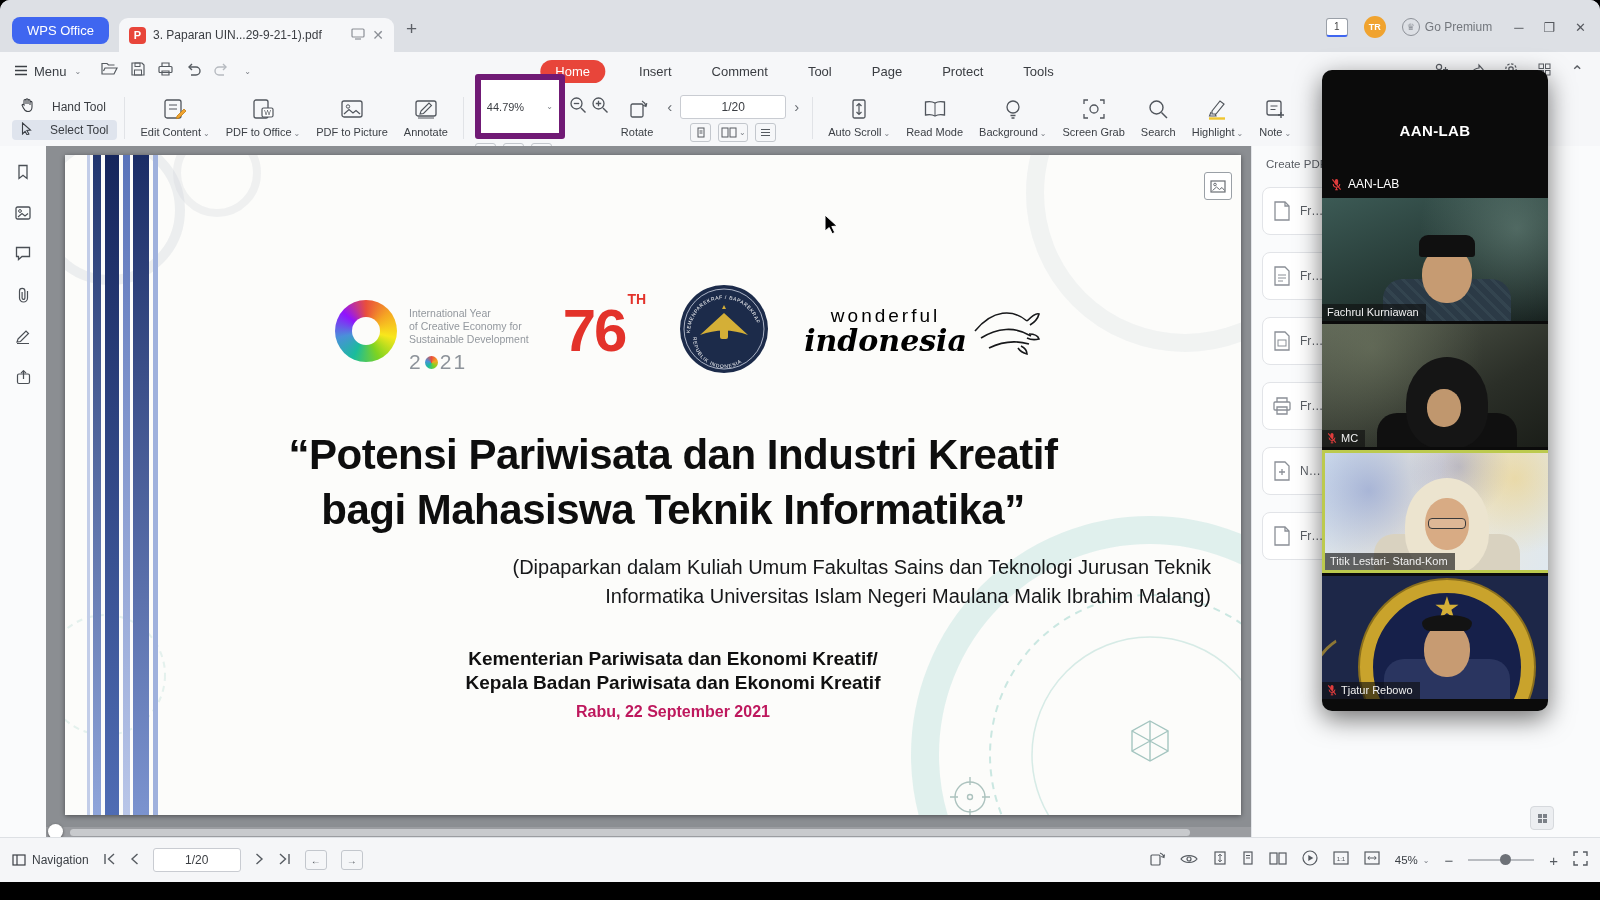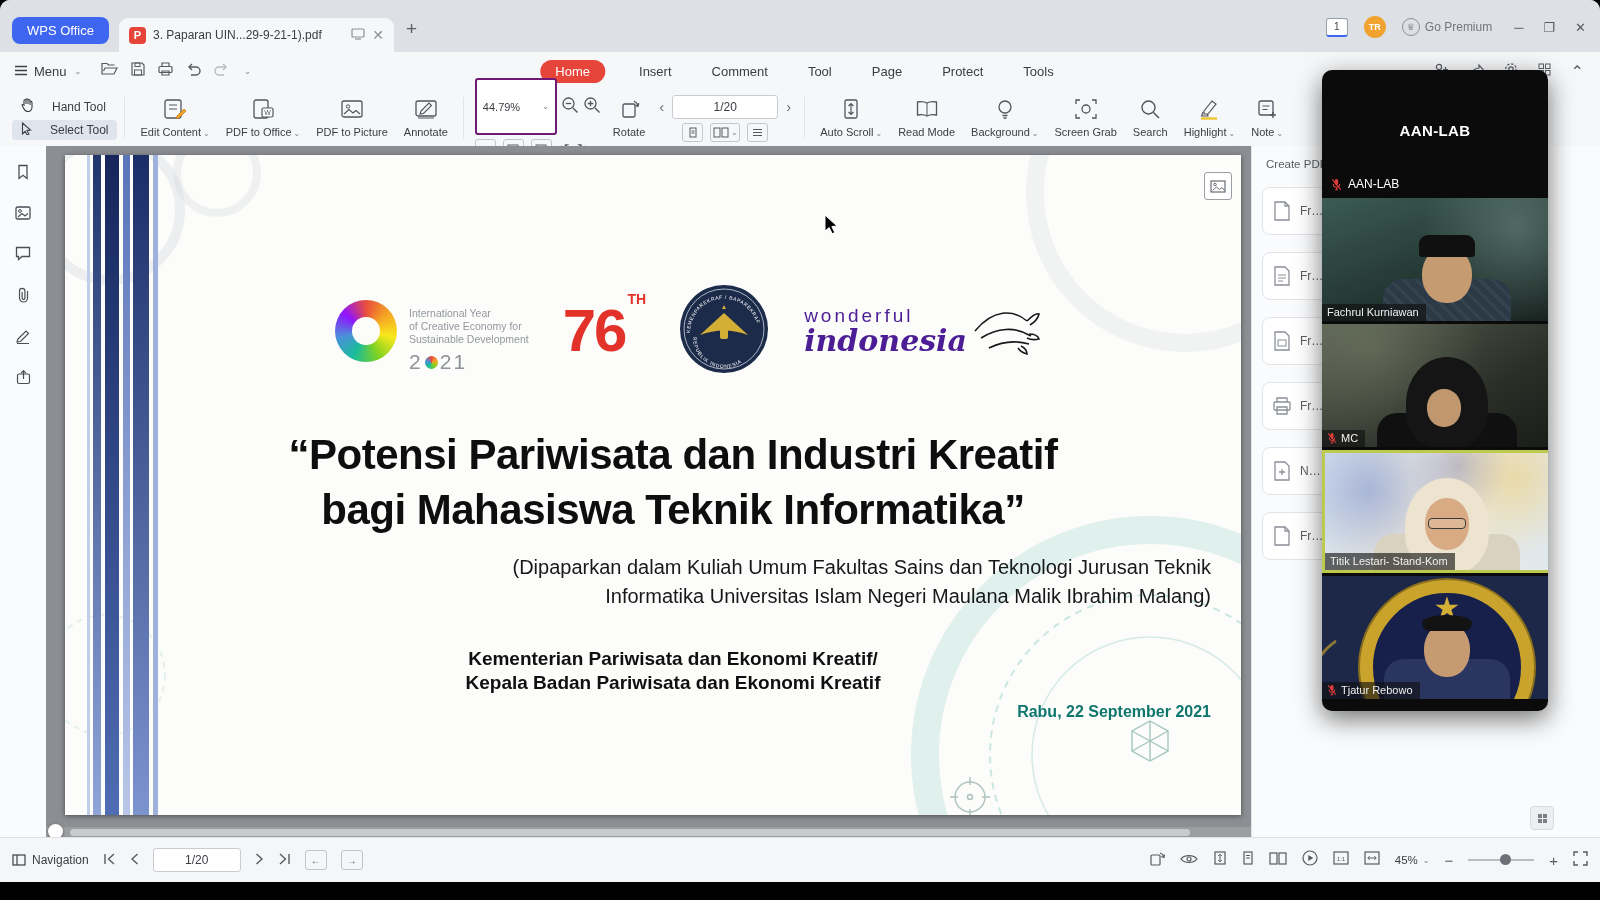--- a/index.html
+++ b/index.html
@@ -37,21 +37,21 @@
     display:flex;align-items:center;}
   .vsep{width:1px;height:42px;background:#e1e3e7;margin:0 7px;flex:none;}
   .tool-stack{display:flex;flex-direction:column;gap:3px;margin-left:12px;}
   .tool-item{display:flex;align-items:center;gap:18px;font-size:12px;color:#3a3d42;padding:2px 9px;border-radius:4px;}
   .tool-item.sel{background:#dfe4ed;}
   .bigbtn{display:flex;flex-direction:column;align-items:center;justify-content:center;gap:4px;padding:2px 8px;
     font-size:11px;color:#3c4046;white-space:nowrap;}
   .dd{font-size:8px;color:#7a7e85;margin-left:2px;}
   .zoomcol{display:flex;flex-direction:column;gap:4px;align-items:flex-start;margin:0 4px;}
   .zoombox{display:flex;align-items:center;gap:4px;}
-  .zoomsel{width:66px;height:21px;border:2px solid #701a75;background:#fff;border-radius:3px;font-size:11px;color:#3a3d42;
+  .zoomsel{width:66px;height:21px;border:6px solid #701a75;background:#fff;border-radius:3px;font-size:11px;color:#3a3d42;
     display:flex;align-items:center;justify-content:space-between;padding:16px 6px;}
   .miniicons{display:flex;gap:7px;align-items:center;color:#565b61;font-size:13px;}
   .minib{width:19px;height:17px;border:1px solid #c3c7cd;border-radius:3px;display:flex;align-items:center;justify-content:center;font-size:9px;color:#565b61;background:#fff0;}
   .pagenavcol{display:flex;flex-direction:column;align-items:center;gap:4px;margin:0 6px;}
   .pagenav{display:flex;align-items:center;gap:8px;}
   .pagebox{width:104px;height:22px;border:1px solid #c9ccd2;background:#fff;border-radius:3px;font-size:12px;color:#3a3d42;
     display:flex;align-items:center;justify-content:center;}
   .chev{font-size:15px;color:#6a6e74;}
   
   .leftbar{position:absolute;left:0;top:146px;bottom:44px;width:46px;background:#fafbfc;border-right:1px solid #e3e5e9;
@@ -66,28 +66,28 @@
   .logo-row{position:absolute;left:0;right:0;top:128px;display:flex;align-items:center;justify-content:center;gap:34px;padding-left:70px;}
   .iyce{display:flex;align-items:center;gap:12px;}
   .iyce-ring{width:62px;height:62px;border-radius:50%;background:conic-gradient(#e94e3c,#f5a623,#f8e71c,#7ed321,#1abc9c,#4a90d9,#9013fe,#e94e3c);position:relative;flex:none;}
   .iyce-ring::after{content:"";position:absolute;left:17px;top:17px;width:28px;height:28px;border-radius:50%;background:#fcfcfa;}
   .iyce-text{font-size:10.5px;color:#93989e;line-height:1.25;margin-top:20px;}
   .iyce-year{font-size:21px;color:#8d939a;letter-spacing:2px;margin-top:3px;display:flex;align-items:center;gap:2px;}
   .dot-o{width:13px;height:13px;border-radius:50%;background:conic-gradient(#e94e3c,#f5a623,#7ed321,#1abc9c,#4a90d9,#e94e3c);display:inline-block;}
   .logo76{color:#e3322a;font-weight:900;font-size:60px;line-height:.9;position:relative;letter-spacing:-2px;}
   .logo76 sup{font-size:14px;letter-spacing:0;font-weight:bold;position:relative;top:-26px;left:2px;}
   .wonderful{display:flex;align-items:center;gap:4px;}
-  .wi-txt{text-align:left;color:#4c1d95;}
+  .wi-txt{text-align:center;color:#000000;}
   .wi-1{font-size:19px;letter-spacing:3px;}
   .wi-2{font-family:"DejaVu Serif",serif;font-style:italic;font-weight:bold;font-size:30px;margin-top:-4px;}
   .slide-title{position:absolute;left:70px;right:30px;top:272px;text-align:center;font-size:42px;font-weight:800;
     color:#0e0e0e;line-height:1.32;letter-spacing:-.5px;}
   .slide-sub{position:absolute;left:70px;right:30px;top:398px;text-align:right;font-size:20px;color:#17181a;line-height:1.45;}
   .slide-org{position:absolute;left:70px;right:30px;top:492px;text-align:center;font-size:19px;font-weight:bold;color:#101010;line-height:1.25;}
-  .slide-date{position:absolute;left:70px;right:30px;top:548px;text-align:right;font-size:16px;font-weight:bold;color:#0f766e;}
+  .slide-date{position:absolute;left:70px;right:30px;top:548px;text-align:center;font-size:16px;font-weight:bold;color:#be185d;}
   .vscroll{position:absolute;right:0;top:0;width:9px;bottom:12px;background:#9b9da1;}
   .vthumb{position:absolute;left:1px;right:1px;top:4px;height:140px;background:#c8cacd;border-radius:4px;}
   .hscroll{position:absolute;left:0;right:9px;bottom:0;height:11px;background:#9b9da1;}
   .hthumb{position:absolute;top:2px;height:7px;left:24px;width:1120px;background:#c8cacd;border-radius:4px;}
   .hknob{position:absolute;left:2px;top:-3px;width:15px;height:15px;border-radius:50%;background:#fff;box-shadow:0 1px 3px rgba(0,0,0,.5);}
   
   .rightpanel{position:absolute;right:0;top:146px;width:348px;bottom:44px;background:#fafbfc;border-left:1px solid #e3e5e9;}
   .rp-title{font-size:11.5px;color:#5a5e64;margin:12px 0 2px 14px;}
   .rp-card{width:170px;height:46px;margin:17px 0 0 10px;border:1px solid #e2e4e8;border-radius:8px;background:#fff;
     display:flex;align-items:center;gap:9px;padding:0 10px;color:#5a5e64;font-size:12px;}

